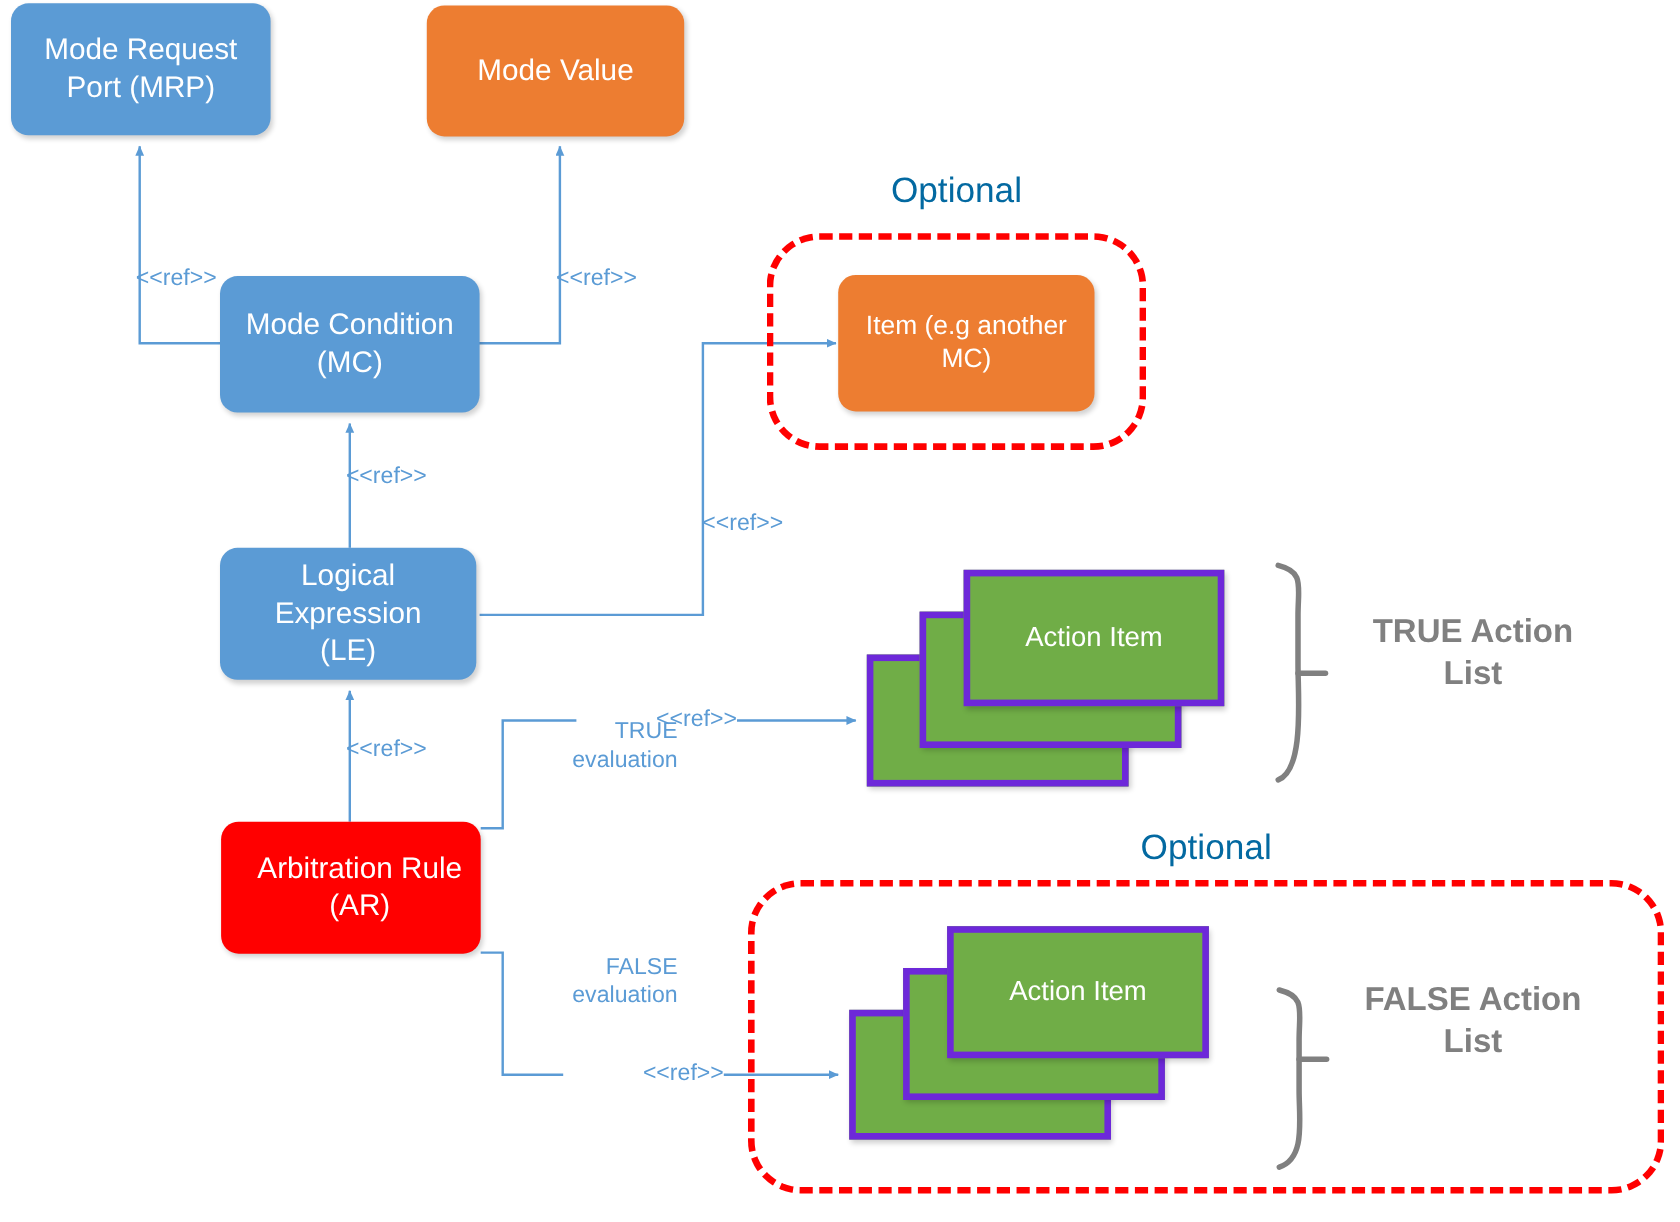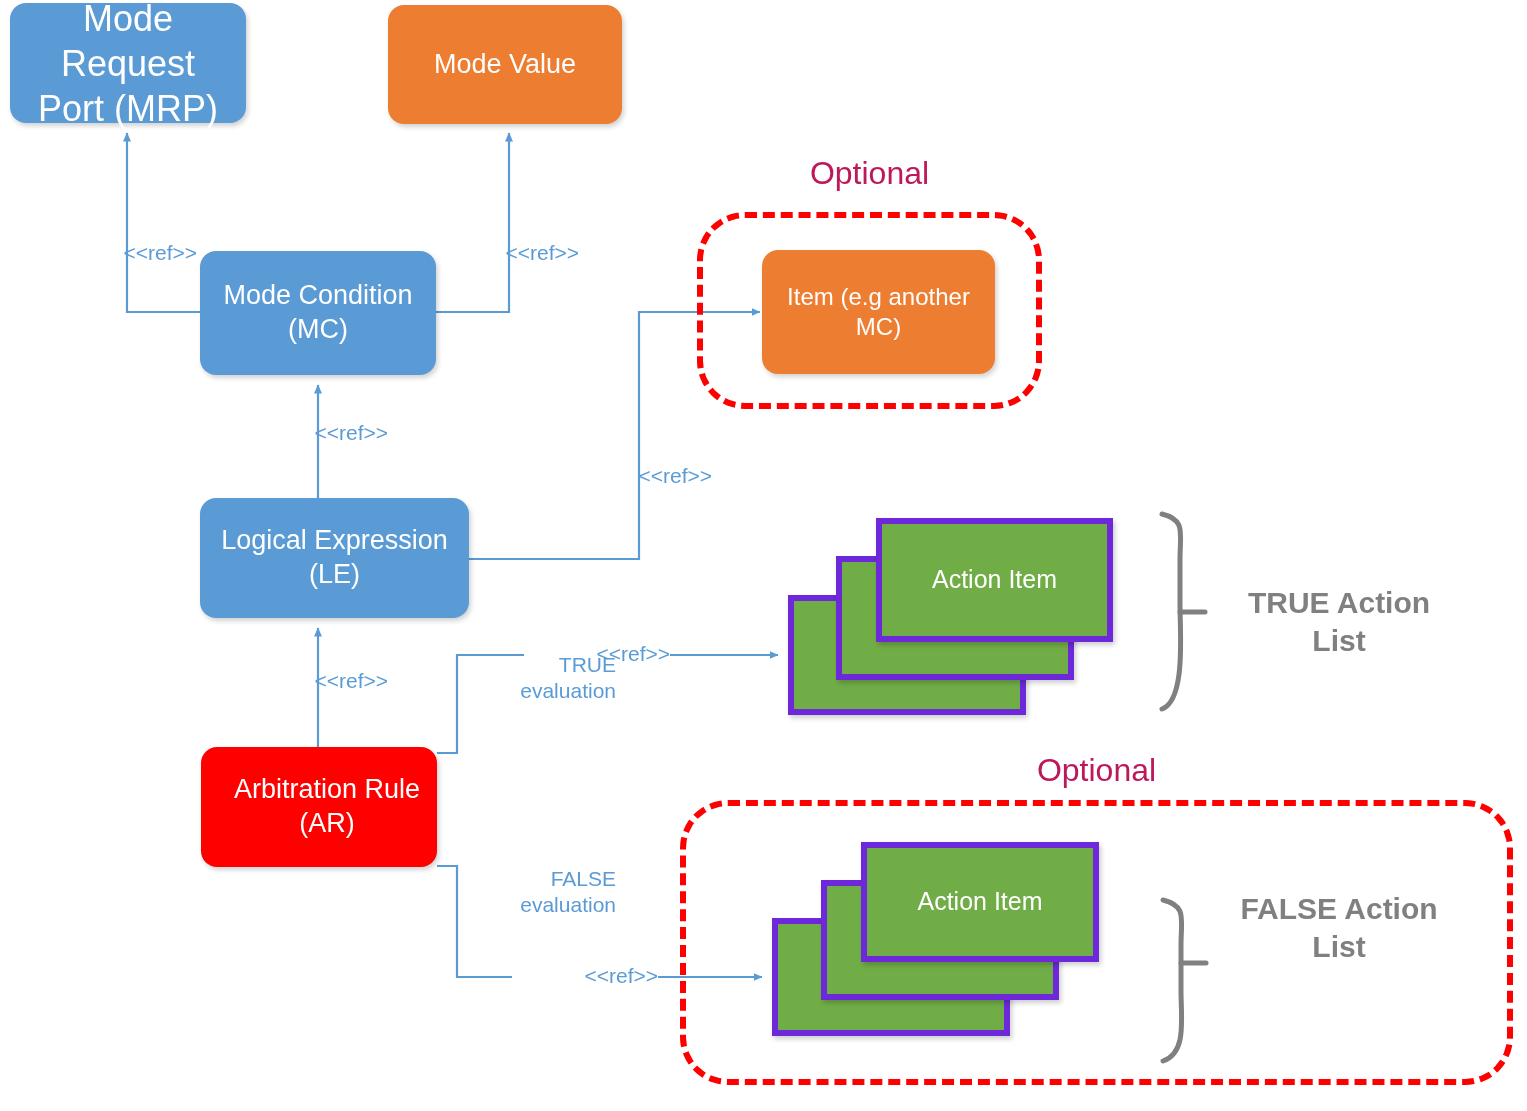--- a/index.html
+++ b/index.html
@@ -51,21 +51,21 @@
   .edge-label {
     position: absolute;
     color: #5B9BD5;
     font-size: 21px;
     text-align: right;
     white-space: pre-line;
     line-height: 1.22;
   }
   .optional-label {
     position: absolute;
-    color: #be185d;
+    color: #0369a1;
     font-size: 32px;
     text-align: center;
     white-space: nowrap;
   }
   .optional-box {
     position: absolute;
     border: 6px dashed #FF0000;
     border-radius: 48px;
     box-sizing: border-box;
   }
@@ -133,35 +133,35 @@
   <div class="node green" style="left:876px; top:518px; width:237px; height:124px; z-index:4;">
     <span class="lbl stack-label" style="position:static;">Action Item</span>
   </div>
 
   <div class="node green" style="left:772px; top:918px; width:238px; height:118px; z-index:2;"></div>
   <div class="node green" style="left:821px; top:880px; width:238px; height:120px; z-index:3;"></div>
   <div class="node green" style="left:861px; top:842px; width:238px; height:120px; z-index:4;">
     <span class="lbl stack-label" style="position:static;">Action Item</span>
   </div>
 
-  <div class="node node-rounded blue" style="left:10px; top:3px; width:236px; height:120px; font-size:36px; z-index:5;">
+  <div class="node node-rounded blue" style="left:10px; top:3px; width:236px; height:120px; font-size:27px; z-index:5;">
     <span class="lbl" style="white-space: pre-line;">Mode Request
 Port (MRP)</span>
   </div>
 
   <div class="node node-rounded orange" style="left:388px; top:5px; width:234px; height:119px; font-size:27px; z-index:5;">
     <span class="lbl">Mode Value</span>
   </div>
 
   <div class="node node-rounded blue" style="left:200px; top:251px; width:236px; height:124px; font-size:27px; z-index:5;">
     <span class="lbl" style="white-space: pre-line; text-align: center;">Mode Condition
 (MC)</span>
   </div>
 
-  <div class="node node-rounded blue" style="left:200px; top:498px; width:269px; height:120px; font-size:27px; z-index:5;">
+  <div class="node node-rounded blue" style="left:200px; top:498px; width:233px; height:120px; font-size:27px; z-index:5;">
     <span class="lbl" style="white-space: pre-line;">Logical Expression
 (LE)</span>
   </div>
 
   <div class="node node-rounded red" style="left:201px; top:747px; width:236px; height:120px; font-size:27px; z-index:5;">
     <span class="lbl" style="white-space: pre-line;">Arbitration Rule
 (AR)</span>
   </div>
 
   <div class="node node-rounded orange" style="left:762px; top:250px; width:233px; height:124px; font-size:24px; z-index:5;">
@@ -182,19 +182,19 @@
   <div class="edge-label" style="left:524px; top:641px; width:146px; background:#ffffff;">&lt;&lt;ref&gt;&gt;</div>
 
   <div class="edge-label" style="left:512px; top:963px; width:146px; background:#ffffff;">&lt;&lt;ref&gt;&gt;</div>
 
   <div class="edge-label" style="left: 476px; top: 652px; width: 140px; white-space: pre-line;">TRUE
 evaluation</div>
 
   <div class="edge-label" style="left: 476px; top: 866px; width: 140px; white-space: pre-line;">FALSE
 evaluation</div>
 
-  <div class="brace-label" style="left: 1224px; top: 584px; width: 230px; white-space: pre-line;">TRUE Action
+  <div class="brace-label" style="left: 1224px; top: 556px; width: 230px; white-space: pre-line;">TRUE Action
 List</div>
 
   <div class="brace-label" style="left: 1224px; top: 890px; width: 230px; white-space: pre-line;">FALSE Action
 List</div>
 
 </div>
 
 </body></html>

